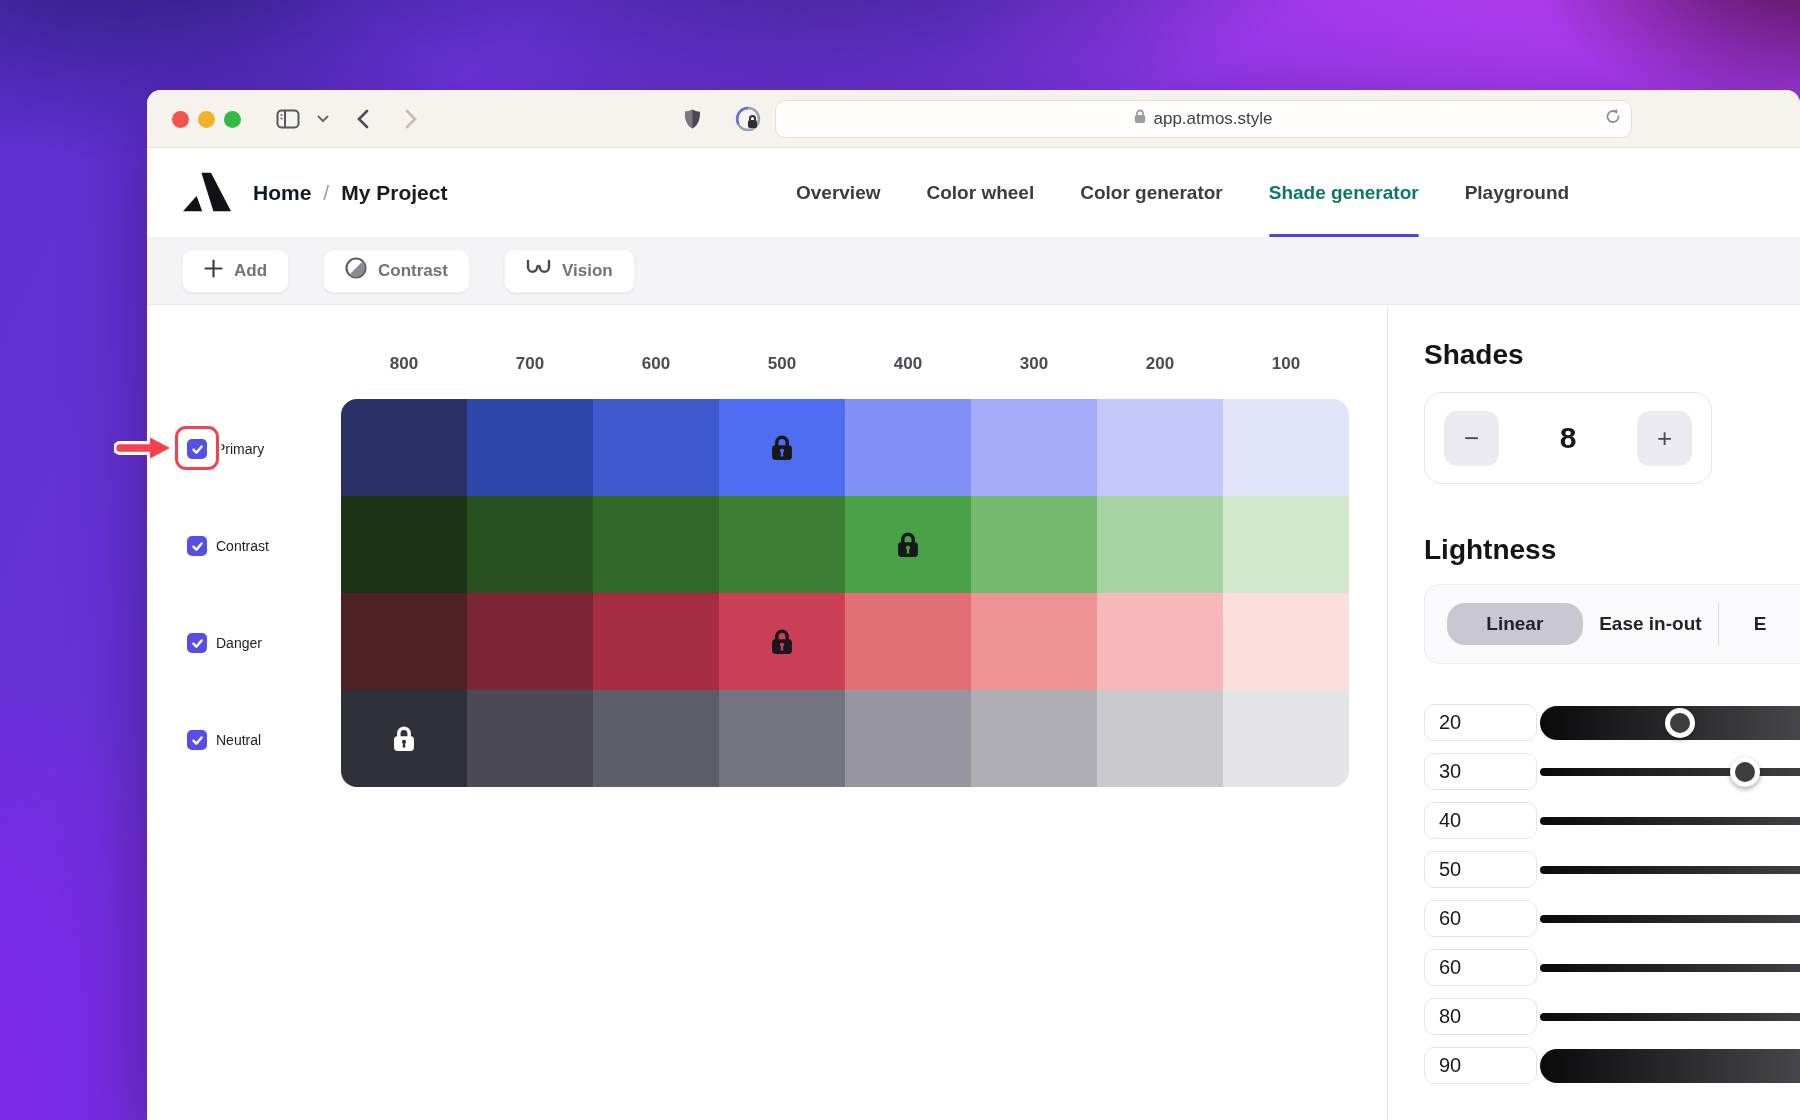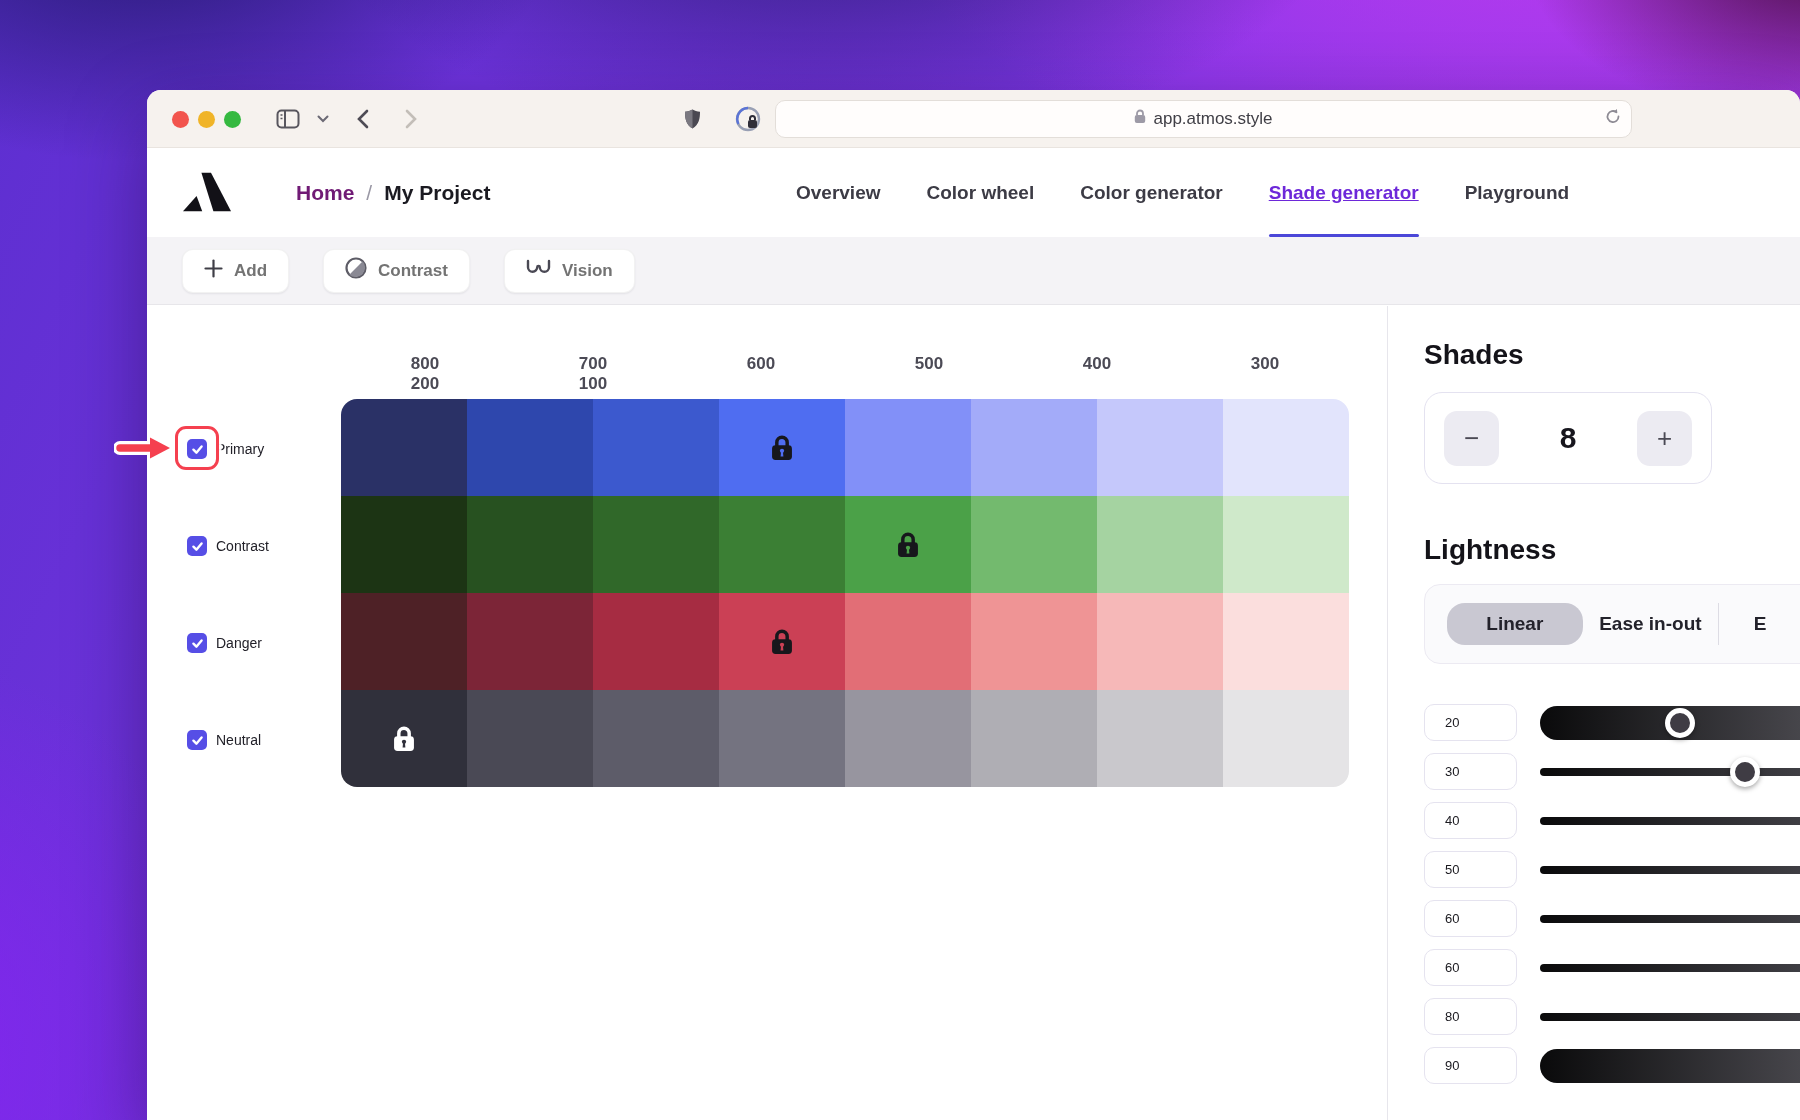--- a/index.html
+++ b/index.html
@@ -35,43 +35,43 @@
     background:#fffdfc; border:1px solid #e3ded9; border-radius:10px;
     display:flex; align-items:center; justify-content:center; gap:7px;
     font-size:17px; color:#3f3e45;
   }
   .addressbar .reload{ position:absolute; right:9px; top:50%; transform:translateY(-50%); }
 
   
   .appheader{ position:relative; height:89px; background:#fff; }
   .logo{ position:absolute; left:36px; top:22px; }
   .breadcrumb{ position:absolute; left:106px; top:0; height:89px; display:flex; align-items:center; gap:12px; font-size:21px; }
-  .bc-home{ color:#701a75; font-weight:600;margin-left:43px; }
+  .bc-home{ color:#0f172a; font-weight:600; }
   .bc-sep{ color:#9a98a5; font-weight:400; }
   .bc-cur{ color:#1b1a21; font-weight:700; }
   .main-nav{ position:absolute; left:649px; top:0; height:89px; display:flex; align-items:center; gap:46px; }
   .nav-item{ position:relative; height:89px; display:flex; align-items:center; font-size:19px; font-weight:600; color:#3c3b45; cursor:pointer; white-space:nowrap; }
-  .nav-item.active{ color:#6d28d9;text-decoration:underline; }
+  .nav-item.active{ color:#0f766e; }
   .nav-item.active::after{ content:""; position:absolute; left:0; right:0; bottom:0; height:3.5px; background:#4b47d8; border-radius:2px; }
 
   
   .toolbar{ height:68px; background:#f4f3f6; border-bottom:1px solid #e7e6ea; display:flex; align-items:center; padding-left:35px; gap:34px; }
   .tbtn{
     height:44px; display:flex; align-items:center; gap:11px; padding:0 21px;
     background:#fff; border:1px solid rgba(0,0,0,.05); border-radius:11px;
     box-shadow:0 1px 2px rgba(25,20,45,.08); font-size:17px; font-weight:700; color:#737373; cursor:pointer;
   }
 
   
   .content{ position:absolute; left:0; top:216px; right:0; bottom:0; background:#fff; }
   .divider{ position:absolute; left:1240px; top:0; bottom:0; width:1px; background:#e7e6ec; }
 
   .col-labels{
     position:absolute; left:194px; top:48px; width:1008px;
-    display:grid; grid-template-columns:repeat(6,1fr);
+    display:grid; grid-template-columns:repeat(8,1fr);
   }
   .col-label{ text-align:center; font-size:17px; font-weight:600; color:#4b4a55; }
 
   .palette-grid{ position:absolute; left:194px; top:93px; width:1008px; border-radius:16px; overflow:hidden; }
   .p-row{ display:flex; }
   .cell{ width:126px; height:97px; display:flex; align-items:center; justify-content:center; }
 
   .toggle-row{ position:absolute; left:40px; display:flex; align-items:center; gap:9px; height:28px; }
   .checkbox{
     width:20px; height:20px; border-radius:5px; background:#564ee6;
@@ -101,23 +101,23 @@
     background:#fafafc; border:1px solid #eceaf2; border-radius:16px;
     display:flex; align-items:center; padding:0 22px; gap:0;
   }
   .tab{ height:42px; display:flex; align-items:center; justify-content:center; font-size:19px; font-weight:700; color:#23222b; cursor:pointer; }
   .tab.active{ background:#c9c8d2; border-radius:18px; }
   .tab-sep{ width:1px; height:42px; background:#dddce4; }
 
   .sliders{ position:absolute; left:0; top:392px; right:0; }
   .slider-row{ position:relative; height:49px; display:flex; align-items:center; }
   .num-box{
-    position:absolute; left:37px; width:93px; height:37px; background:#fff;
+    position:absolute; left:37px; width:113px; height:37px; background:#fff;
     border:1.5px solid #e5e3ef; border-radius:10px; display:flex; align-items:center;
-    padding-left:20px; font-size:13px; color:#1a191f; cursor:text;
+    padding-left:14px; font-size:20px; color:#1a191f; cursor:text;
   }
   .track{ position:absolute; left:153px; width:300px; }
   .track.thick{ height:34px; border-radius:17px; background:linear-gradient(90deg,#0a0a0b,#504f55); }
   .track.thin{ height:8px; border-radius:4px; background:linear-gradient(90deg,#0a0a0b,#47464c); }
   .handle{
     position:absolute; top:50%; transform:translateY(-50%);
     width:30px; height:30px; border-radius:50%; background:#3f3c44; border:5px solid #fff;
     box-shadow:0 2px 5px rgba(0,0,0,.35); cursor:grab;
   }
 

